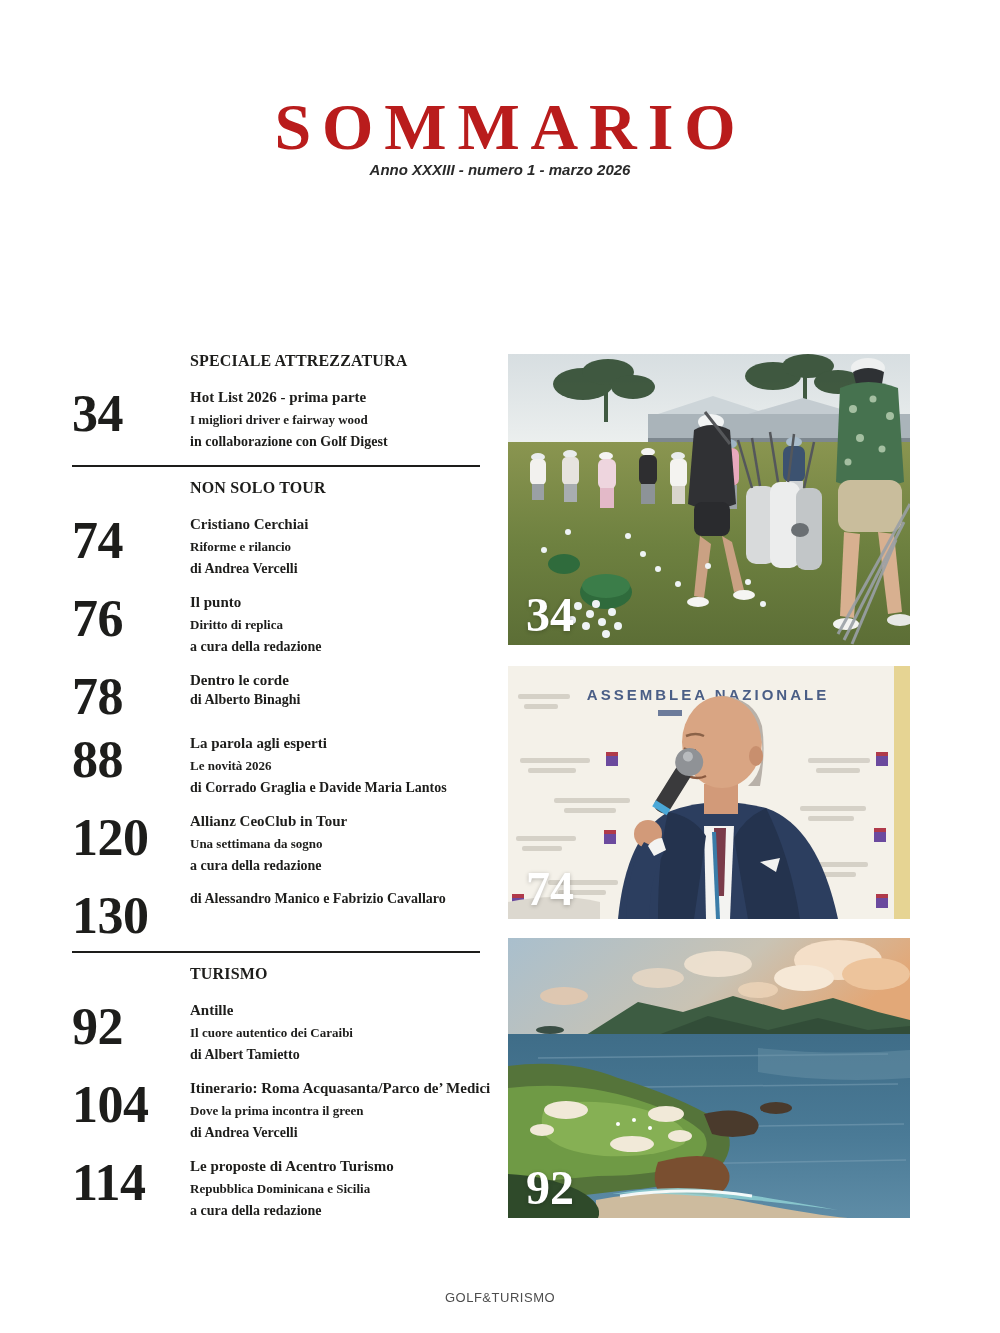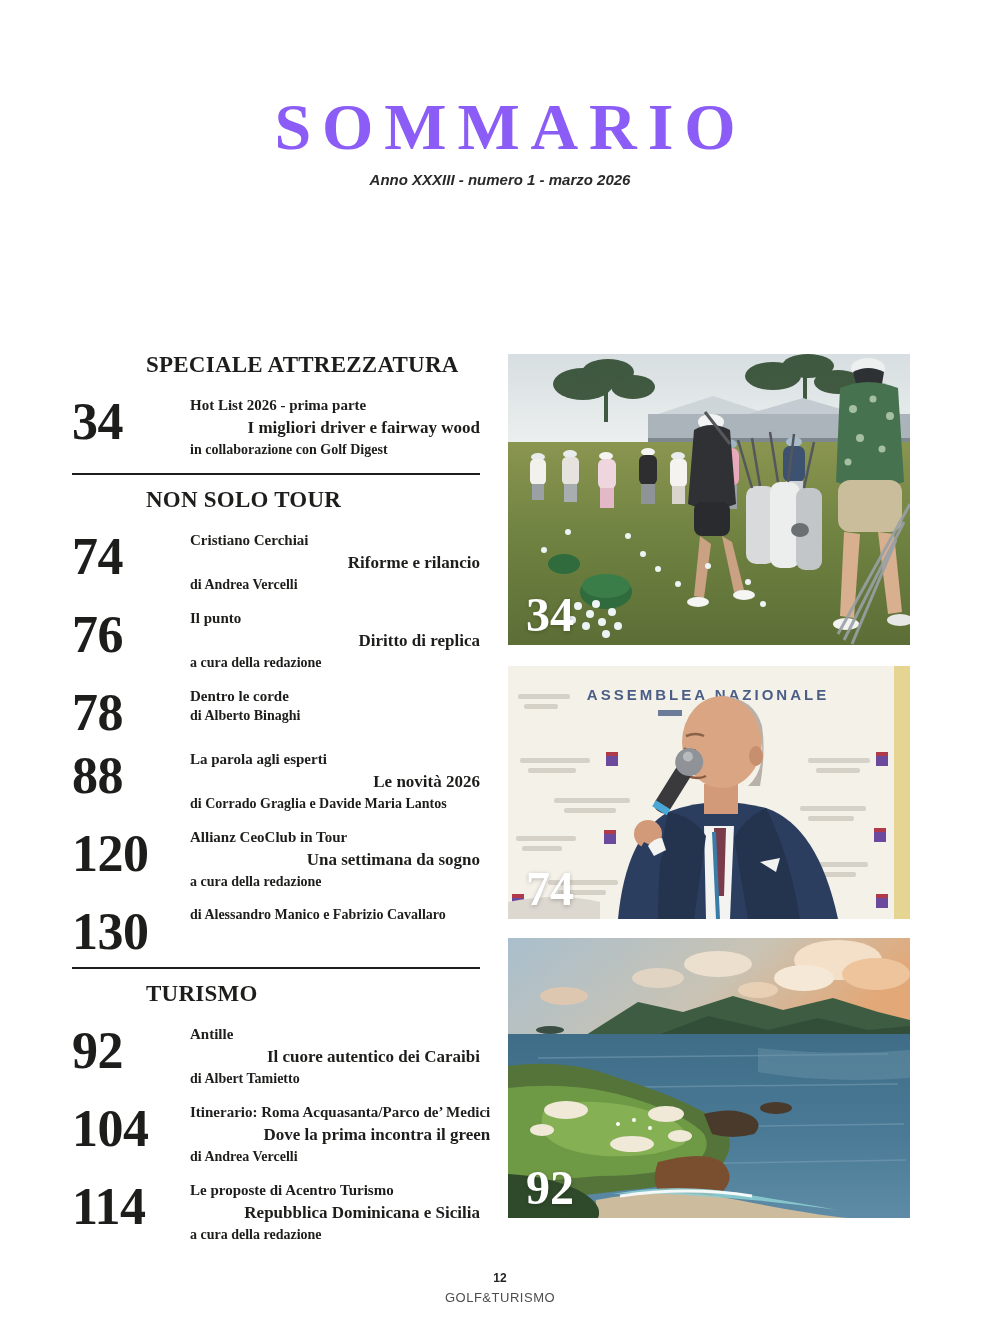--- a/index.html
+++ b/index.html
@@ -4,34 +4,34 @@
 <style>
   * { margin:0; padding:0; box-sizing:border-box; }
   html,body { background:#ffffff; }
   body { width:1000px; height:1333px; position:relative; overflow:hidden;
          font-family:"Liberation Serif", serif; color:#1d1d1b; }
 
   
   .masthead { position:absolute; top:92px; left:0; width:1000px; text-align:center; }
   .masthead h1 { font-family:"Liberation Serif", serif; font-weight:bold;
                  font-size:66px; letter-spacing:0.165em; text-indent:0.165em;
-                 color:#8b5cf6; line-height:1.05;padding-left:10px; }
-  .masthead .issue { margin-top:10px; font-family:"Liberation Sans", sans-serif;
+                 color:#b91c1c; line-height:1.05;padding-left:10px; }
+  .masthead .issue { font-family:"Liberation Sans", sans-serif;
                      font-style:italic; font-weight:bold; font-size:15px; color:#2a2a2a; }
 
   
   .toc { position:absolute; left:72px; top:352px; width:408px; }
-  .sec-head { font-size:23px; font-weight:bold; letter-spacing:0.01em;
-              margin-left:74px; margin-bottom:17px; white-space:nowrap; }
+  .sec-head { font-size:16px; font-weight:bold; letter-spacing:0.01em;
+              margin-left:118px; margin-bottom:17px; white-space:nowrap; }
   .entry { display:flex; align-items:flex-start; margin-bottom:14px; cursor:default; }
   .entry .num { width:118px; flex:0 0 118px; font-size:52px; font-weight:bold;
                 line-height:0.82; letter-spacing:-0.01em; margin-top:6px; }
   .entry .txt { flex:1; padding-top:0; }
   .kicker { font-size:15px; font-weight:bold; line-height:20px; white-space:nowrap; }
-  .etitle { font-size:17px; font-weight:bold; line-height:25px; white-space:nowrap;text-align:right; }
+  .etitle { font-size:13px; font-weight:bold; line-height:25px; white-space:nowrap; }
   .byline { font-size:14px; font-weight:bold; line-height:19px; white-space:nowrap; }
   .rule { border:none; border-top:2px solid #1d1d1b; margin:4px 0 12px 0; width:408px; }
 
   
   .photos { position:absolute; left:508px; top:354px; width:402px; }
   figure { position:relative; width:402px; overflow:hidden; background:#ccc; }
   figure.ph1 { height:291px; margin-bottom:21px; }
   figure.ph2 { height:253px; margin-bottom:19px; }
   figure.ph3 { height:280px; }
   figure svg { display:block; width:100%; height:100%; }
@@ -461,15 +461,14 @@
       <path d="M112 258 Q180 248 244 258" stroke="#ffffff" stroke-width="3" fill="none" opacity="0.9"></path>
 
       <path d="M0 236 Q40 238 70 252 Q96 266 90 280 L0 280 Z" fill="#2f4a2a"></path>
     </svg>
     <div class="photo-num">92</div>
   </figure>
 
 </div>
 
 <div class="pagefoot">
-  <div class="pnum">12</div>
   <div class="mag">GOLF&amp;TURISMO</div>
 </div>
 
 </body></html>

